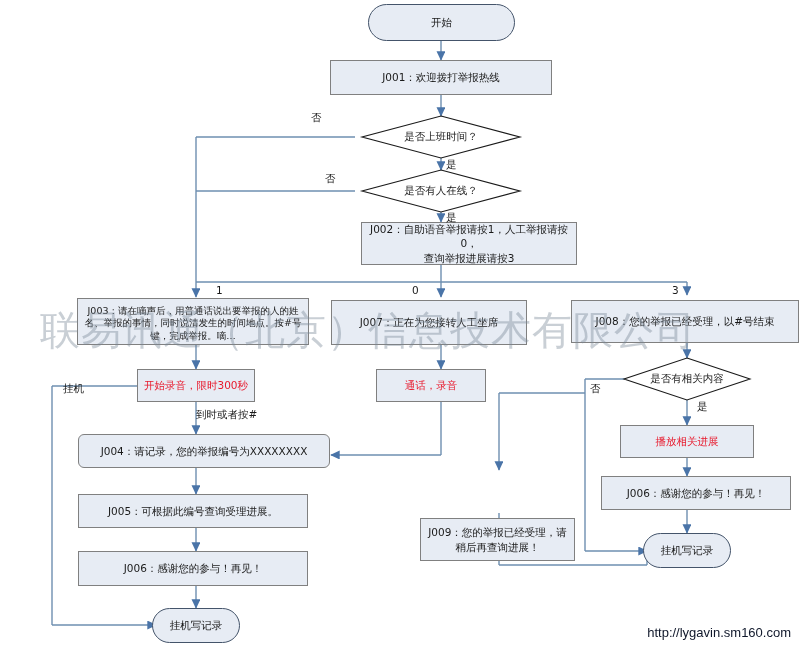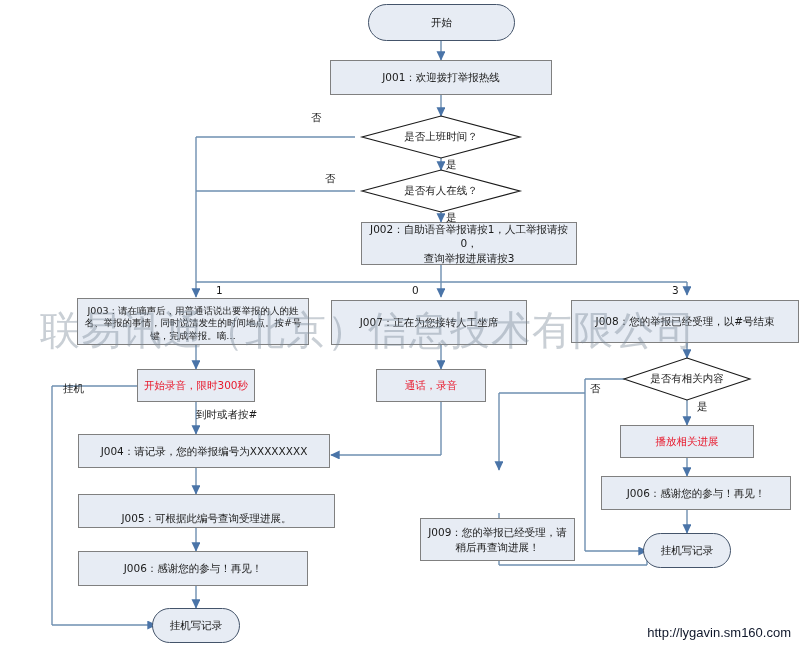--- a/index.html
+++ b/index.html
@@ -224,34 +224,34 @@
   </div>
 
   <div class="diamond" style="left:624px;top:358px;width:126px;height:42px;">
     <div class="dlabel">是否有相关内容</div>
   </div>
 
   <div class="node red" style="left:620px;top:425px;width:134px;height:33px;">
     <span>播放相关进展</span>
   </div>
 
-  <div class="node proc" style="left:78px;top:434px;width:252px;height:34px;">
+  <div class="node proc" style="left:78px;top:434px;width:252px;height:34px;border-radius:6px;">
     <span>J004：请记录，您的举报编号为XXXXXXXX</span>
   </div>
 
   <div class="node proc" style="left:420px;top:470px;width:155px;height:43px;white-space:pre-line;margin-top:48px;">
     <span>J009：您的举报已经受理，请
 稍后再查询进展！</span>
   </div>
 
   <div class="node proc" style="left:601px;top:476px;width:190px;height:34px;">
     <span>J006：感谢您的参与！再见！</span>
   </div>
 
-  <div class="node proc" style="left:78px;top:494px;width:257px;height:34px;align-items:flex-end;">
+  <div class="node proc" style="left:78px;top:494px;width:230px;height:34px;">
     <span>J005：可根据此编号查询受理进展。</span>
   </div>
 
   <div class="node proc" style="left:78px;top:551px;width:230px;height:35px;">
     <span>J006：感谢您的参与！再见！</span>
   </div>
 
   <div class="node term" style="left:152px;top:608px;width:88px;height:35px;">
     <span>挂机写记录</span>
   </div>

